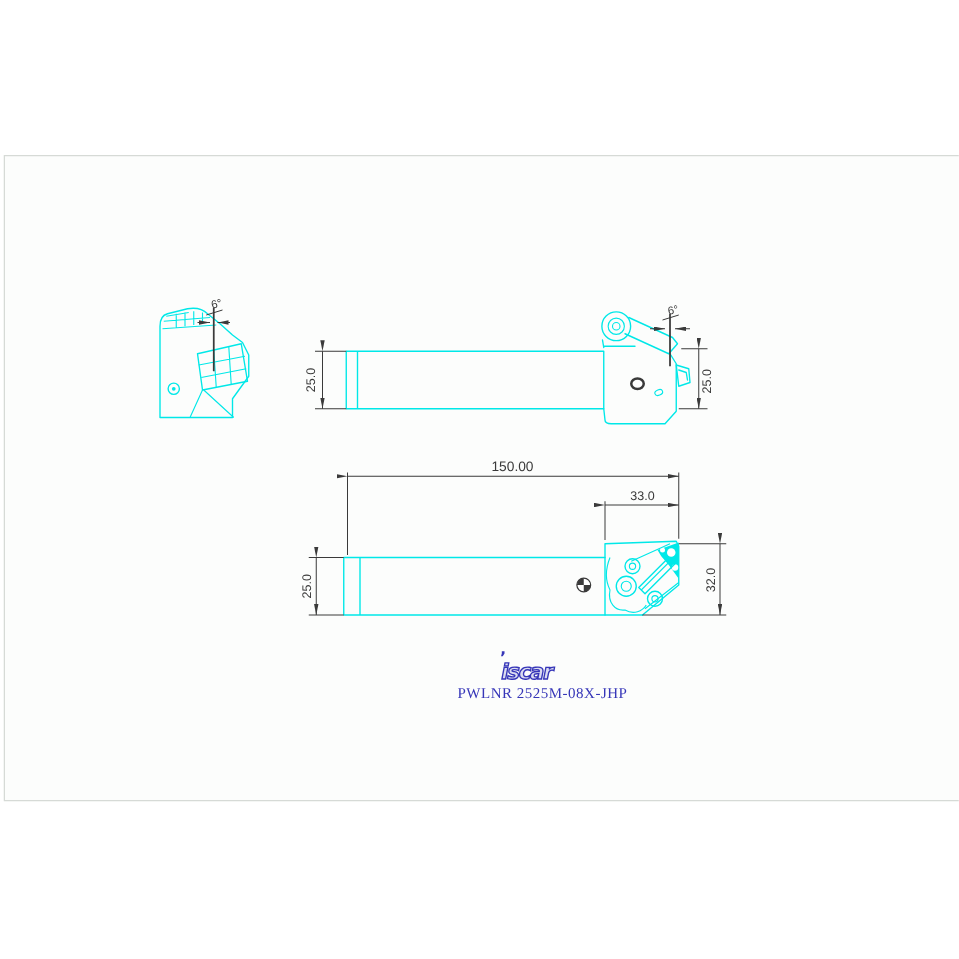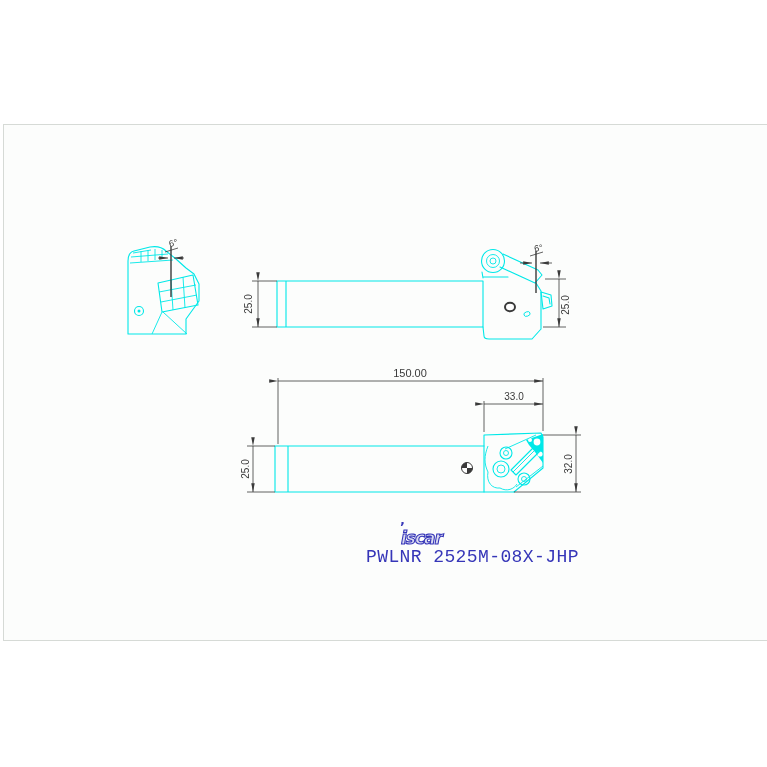--- a/index.html
+++ b/index.html
@@ -30,22 +30,22 @@
     font-size:17px;letter-spacing:-1px;
     color:rgba(64,64,190,0.18);
     -webkit-text-stroke:1.1px var(--brand,#3636b8);
   }
   .brand .leaf{
     position:absolute;left:-1px;top:-9px;font-size:13px;font-style:normal;
     color:var(--brand,#3636b8);-webkit-text-stroke:0;
   }
   .partnum{
     position:absolute;left:366px;top:547px;
-    font-family:Liberation Mono, monospace;
-    font-size:18px;letter-spacing:0.4px;
+    font-family:Liberation Serif, serif;
+    font-size:12px;letter-spacing:0.4px;
     color:var(--brand,#3636b8);
   }
 </style>
 </head>
 <body>
 
 <div class="sheet"></div>
 
 <svg class="drawing" width="767" height="767" viewBox="0 0 767 767">
   <defs>

